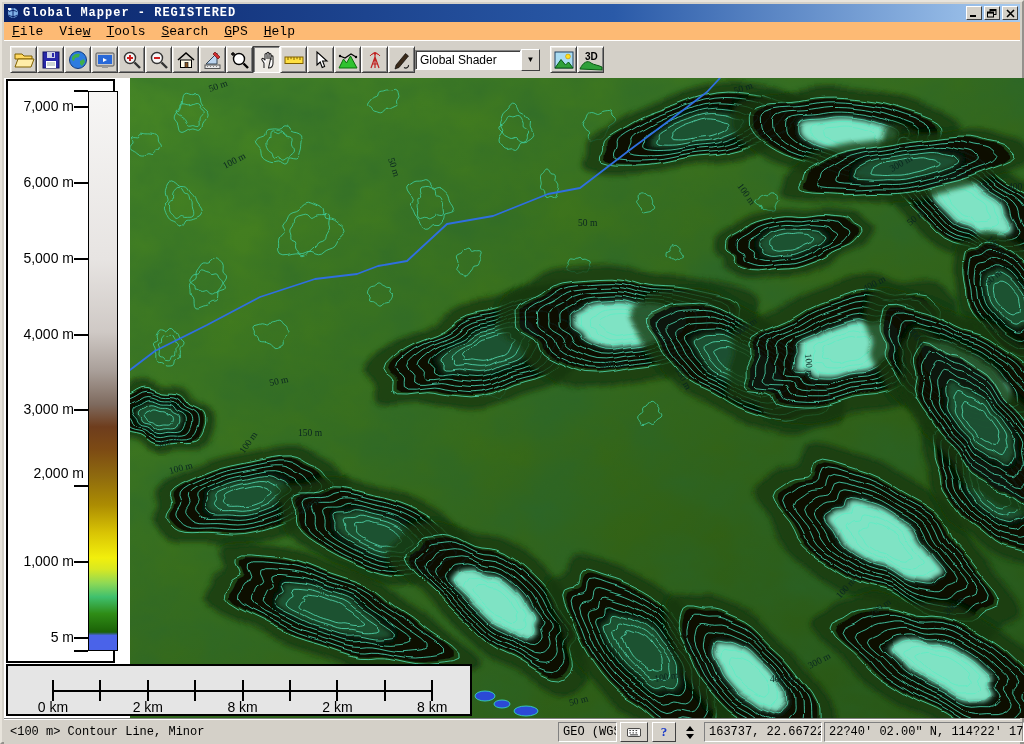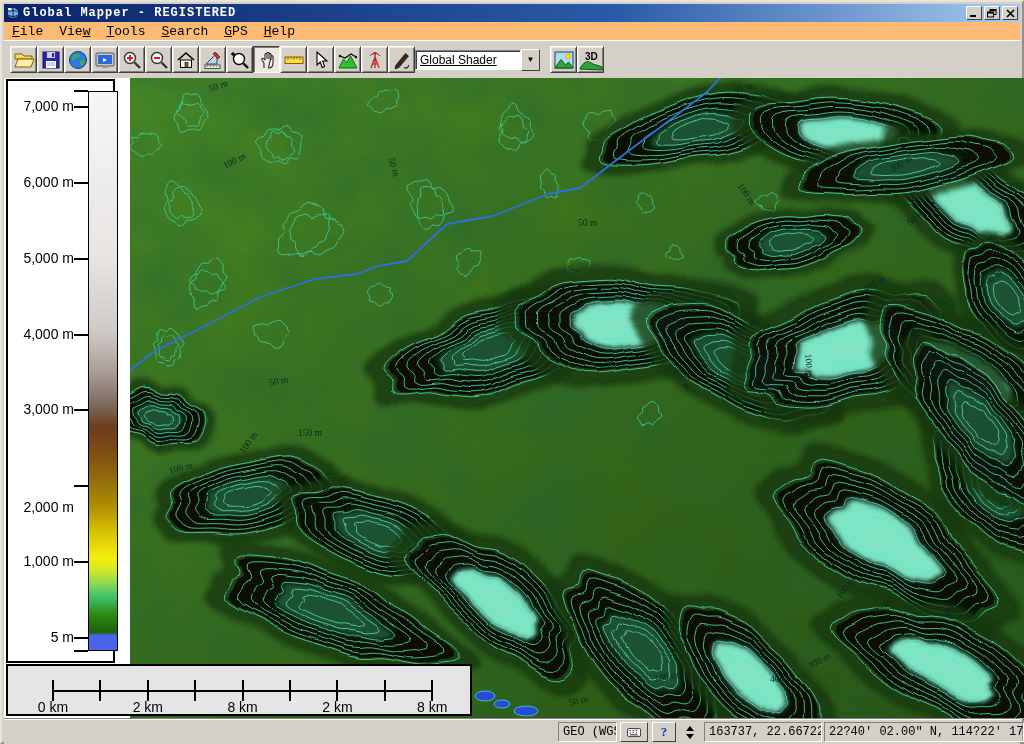--- a/index.html
+++ b/index.html
@@ -27,21 +27,21 @@
   .toolbar{position:absolute;left:2px;top:38px;right:2px;height:38px;background:#d4d0c8;
     border-top:1px solid #fff;display:flex;align-items:center;padding-left:6px;box-sizing:border-box;}
   .tgroup{display:flex;}
   .tool-btn{width:27px;height:27px;background:#d4d0c8;border:1px solid;border-color:#fff #404040 #404040 #fff;
     box-shadow:inset 1px 1px 0 #ece9e2, inset -1px -1px 0 #808080;
     display:flex;align-items:center;justify-content:center;padding:0;}
   .tool-btn.pressed{border-color:#404040 #fff #fff #404040;box-shadow:inset 1px 1px 0 #808080;background:#ece9e2;}
   .shader-combo{display:flex;align-items:center;height:22px;margin-right:10px;}
   .combo-field{width:106px;height:20px;background:#fff;border:1px solid;border-color:#808080 #fff #fff #808080;
     box-shadow:inset 1px 1px 0 #404040;font:12px "Liberation Sans",sans-serif;display:flex;align-items:center;
-    padding:0 4px;box-sizing:border-box;white-space:nowrap;overflow:hidden;text-decoration:underline;}
+    padding:0 4px;box-sizing:border-box;white-space:nowrap;overflow:hidden;}
   .combo-arrow{width:17px;height:20px;background:#d4d0c8;border:1px solid;border-color:#fff #404040 #404040 #fff;
     display:flex;align-items:center;justify-content:center;font-size:8px;}
 
   
   .viewport{position:absolute;left:2px;top:76px;width:1020px;height:640px;background:#fff;overflow:hidden;}
   #mapsvg{position:absolute;left:126px;top:0;}
 
   .legend{position:absolute;left:2px;top:1px;width:109px;height:584px;background:#fff;border:2px solid #000;box-sizing:border-box;}
   .legend-bar{position:absolute;left:80px;top:10px;width:30px;height:560px;border:1px solid #000;box-sizing:border-box;
     background:linear-gradient(to top,#4a63e9 0%,#4a63e9 2.6%,#1b6107 3.2%,#2f8c16 6.5%,#3fc06e 9.5%,#8fd955 12%,#d8e822 14.5%,#f2ef0c 16.5%,#d9c404 21%,#ac8c02 26%,#8f6b0e 31%,#7c4a14 36%,#6e3d1d 40%,#7e6a5e 44%,#a99f99 50%,#cfc9c5 57%,#e7e4e2 70%,#f7f6f5 100%);}
@@ -578,21 +578,21 @@
         <div class="legend-label-box" style="top: 26px;">7,000 m</div>
         <div class="legend-tick" style="top: 100.86px;"></div>
         <div class="legend-label-box" style="top: 101.86px;">6,000 m</div>
         <div class="legend-tick" style="top: 176.72px;"></div>
         <div class="legend-label-box" style="top: 177.72px;">5,000 m</div>
         <div class="legend-tick" style="top: 252.58px;"></div>
         <div class="legend-label-box" style="top: 253.58px;">4,000 m</div>
         <div class="legend-tick" style="top: 328.44px;"></div>
         <div class="legend-label-box" style="top: 329.44px;">3,000 m</div>
         <div class="legend-tick" style="top: 404.3px;"></div>
-        <div class="legend-label-box" style="top: 427px;">2,000 m</div>
+        <div class="legend-label-box" style="top: 393px; padding-left: 10px;">2,000 m</div>
         <div class="legend-tick" style="top: 480.16px;"></div>
         <div class="legend-label-box" style="top: 481.16px;">1,000 m</div>
         <div class="legend-tick" style="top: 556.02px;"></div>
         <div class="legend-label-box" style="top: 557.02px;">5 m</div>
         <div class="legend-tick" style="top: 9px;"></div>
         <div class="legend-tick" style="top: 569px;"></div>
       </div>
 
     <div class="scalebar" id="scalebar">
       <div class="sb-line"></div>
@@ -607,20 +607,21 @@
         <div class="sb-tick" style="left: 423.2px;"></div>
         <div class="sb-label" style="left: 45px;">0 km</div>
         <div class="sb-label" style="left: 139.8px;">2 km</div>
         <div class="sb-label" style="left: 234.6px;">8 km</div>
         <div class="sb-label" style="left: 329.4px;">2 km</div>
         <div class="sb-label" style="left: 424.2px;">8 km</div>
       </div>
   </div>
 
   <div class="statusbar">
+    <div class="pane" style="left:2px;width:550px;border:none;">&lt;100 m&gt; Contour Line, Minor</div>
     <div class="pane" style="left:554px;width:59px;">GEO (WGS84</div>
     <button class="sb-btn" style="left:616px;width:28px;">
       <svg width="18" height="11" viewBox="0 0 18 11">
         <rect x="0.5" y="0.5" width="17" height="10" rx="1.5" fill="#fff" stroke="#000"></rect>
         <path d="M3 3h2M7 3h2M11 3h2M3 6h2M7 6h2M11 6h2M4 8.5h10" stroke="#000" stroke-width="1"></path>
       </svg>
     </button>
     <button class="sb-btn" style="left:648px;width:24px;font:bold 13px 'Liberation Serif',serif;color:#1a3ac8;">
       <span>?</span>
     </button>

